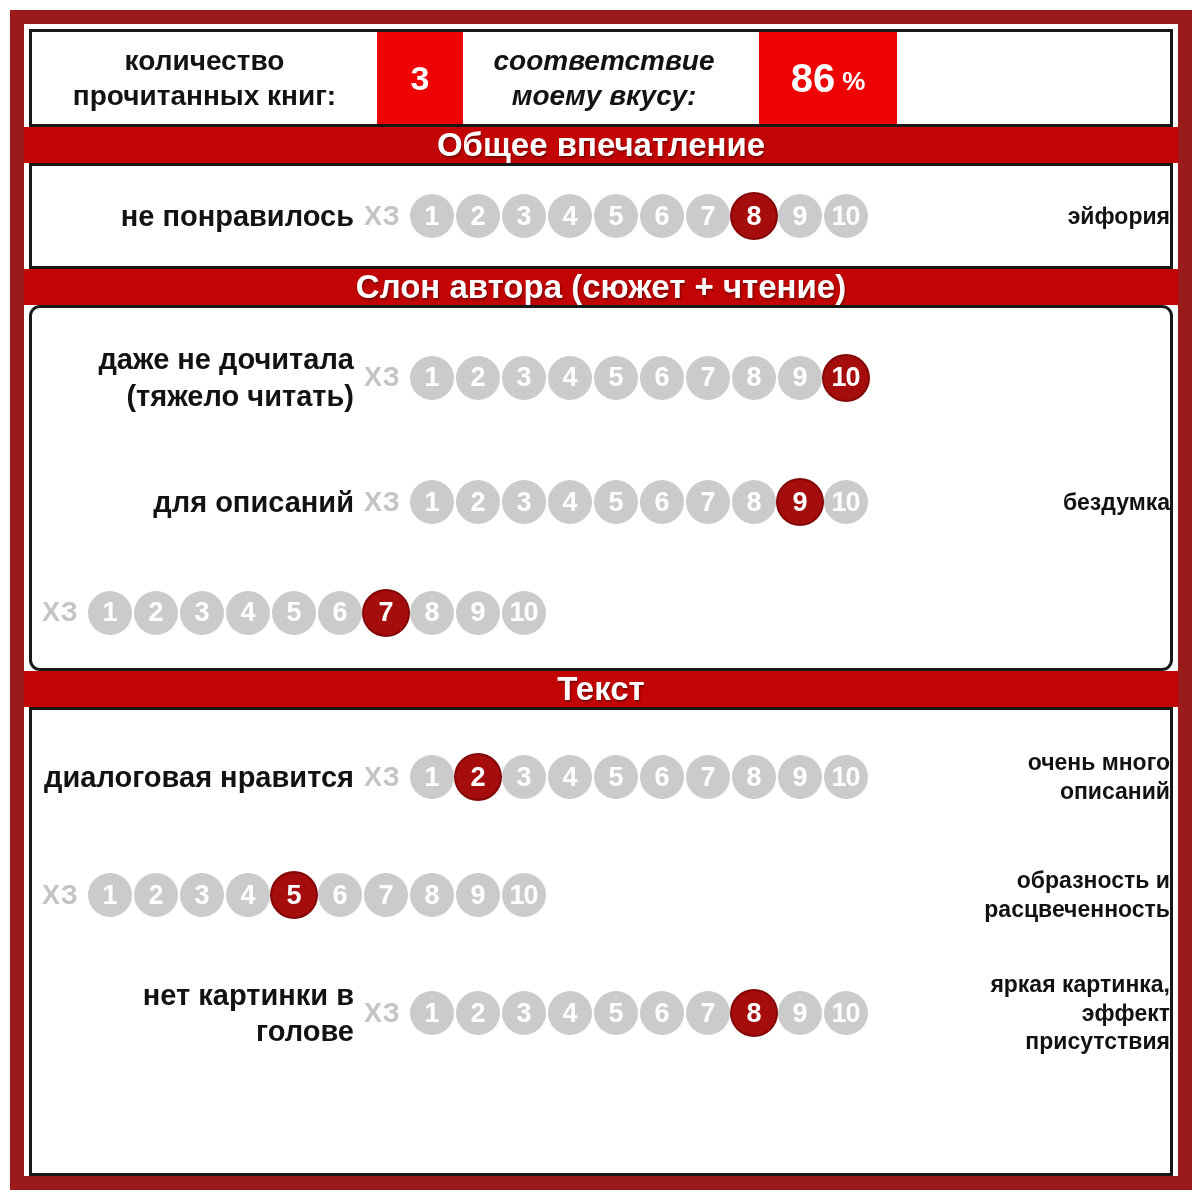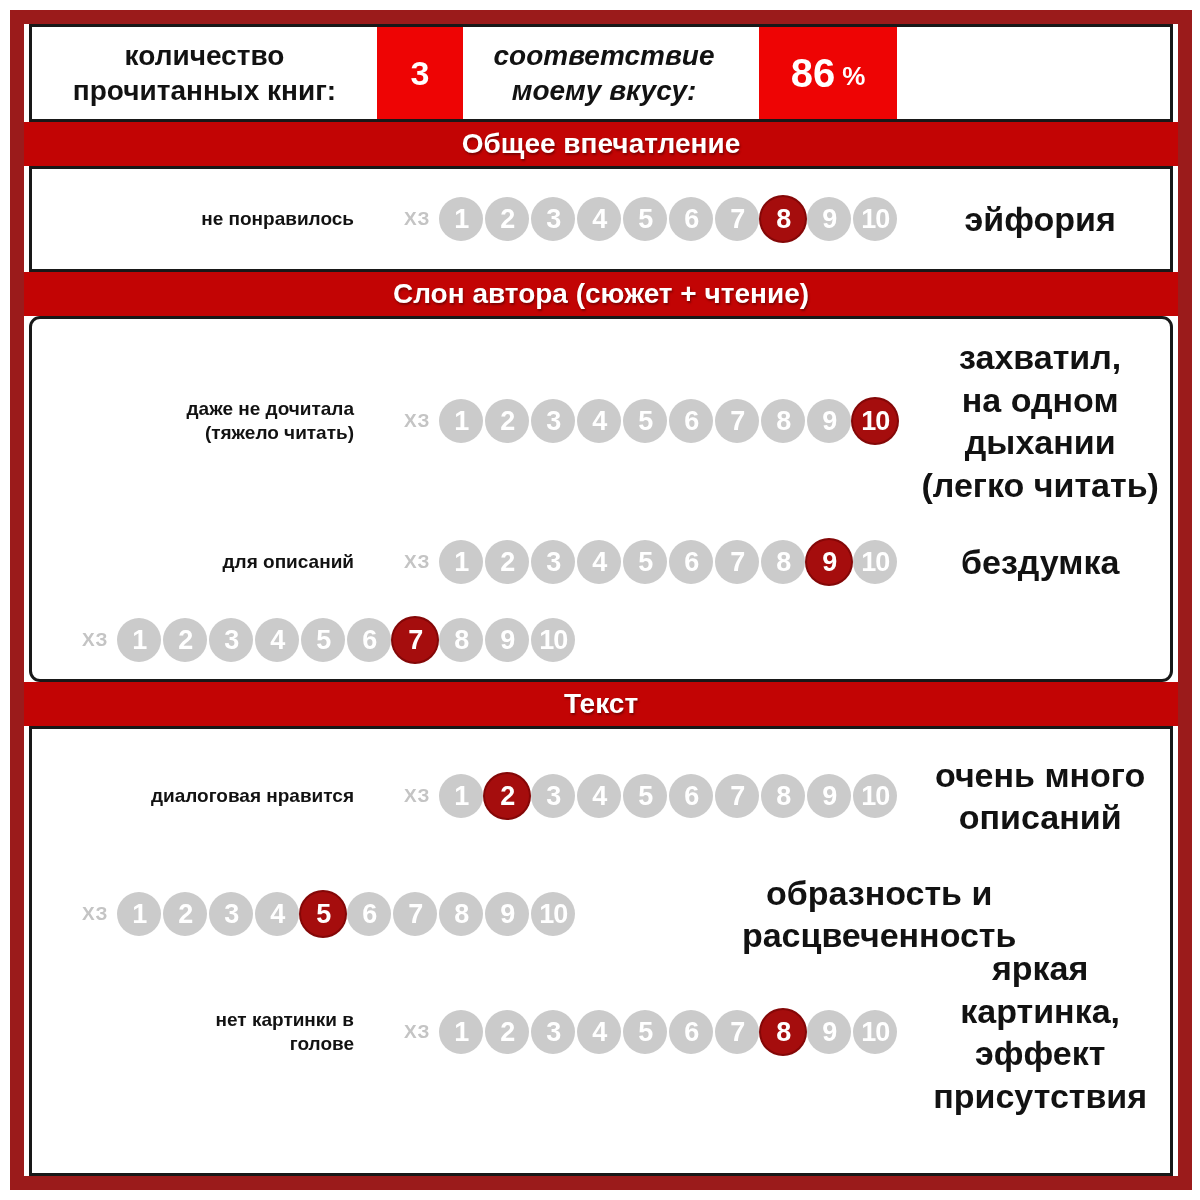--- a/index.html
+++ b/index.html
@@ -19,20 +19,21 @@
   .outer{
     margin:10px 8px 4px 10px;
     border:14px solid var(--frame-maroon);
     height:1180px;
     background:#fff;
   }
   .inner{
     height:100%;
     display:flex;
     flex-direction:column;
+    padding-top:5px;
   }
   .panel{
     background:#fff;
     border:3px solid var(--panel-border);
     margin:0 5px;
   }
   
   .header-panel{
     height:98px;
     display:flex;
@@ -45,81 +46,80 @@
   .hbox{
     background:var(--box-red);
     color:#fff;
   }
   .hbox.books-val{width:86px;font-size:34px;}
   .hbox.taste-val{width:138px;font-size:40px;margin-left:14px;justify-content:center;}
   .hbox .unit{font-size:26px;margin-left:7px;margin-top:6px;}
   .hfill{flex:1;}
   
   .banner{
-    height:44px;
+    height:36px;
     background:var(--banner-red);
     color:#fff;
-    font-size:28px;
+    font-size:33px;
     display:flex;
     align-items:center;
     justify-content:center;
     text-shadow:1px 2px 2px rgba(0,0,0,0.35);
     flex:0 0 auto;
   }
   
   .rows-panel{display:flex;flex-direction:column;justify-content:space-around;}
   .rows-panel.single{height:106px;}
   .rows-panel.triple{height:366px;border-radius:11px;}
   .rows-panel.last{flex:1;justify-content:flex-start;padding-top:8px;}
   .rows-panel.last .row{height:118px;}
   .row{
     display:flex;
     align-items:center;
   }
   .cell.left{
     width:322px;
     text-align:right;
-    font-size:19px;
+    font-size:29px;
     line-height:1.25;
     white-space:pre-line;
     flex:0 0 auto;
   }
   .cell.scale{
     display:flex;
     align-items:center;
     margin-left:10px;
     flex:0 0 auto;
   }
   .xz{
-    font-size:19px;
+    font-size:27px;
     color:var(--muted-grey);
     margin-right:8px;
     letter-spacing:1px;
-    margin-left:40px;
   }
   .circles{display:flex;align-items:center;}
   .circle{
     width:44px;height:44px;
     margin:0 1px;
     border-radius:50%;
     background:var(--circle-grey);
     color:#fff;
     font-size:27px;
     font-weight:bold;
     display:flex;align-items:center;justify-content:center;
     letter-spacing:-1px;
   }
   .circle.active{
     background:var(--active-red);
     box-shadow:0 0 0 2px var(--active-ring);
   }
   .cell.right{
     flex:1;
-    text-align:center;
-    font-size:34px;
+    text-align:right;
+    font-size:23px;
     line-height:1.25;
     white-space:pre-line;
     padding-left:12px;
   }
 </style>
 </head>
 <body>
 
 <div class="outer">
   <div class="inner">
@@ -175,23 +175,20 @@
               <span class="circle">3</span>
               <span class="circle">4</span>
               <span class="circle">5</span>
               <span class="circle">6</span>
               <span class="circle">7</span>
               <span class="circle">8</span>
               <span class="circle">9</span>
               <span class="circle active">10</span>
             </span>
         </div>
-        <div class="cell right">захватил,
-на одном дыхании
-(легко читать)</div>
       </div>
       <div class="row">
         <div class="cell left">для описаний</div>
         <div class="cell scale">
           <span class="xz">ХЗ</span>
           <span class="circles">
               <span class="circle">1</span>
               <span class="circle">2</span>
               <span class="circle">3</span>
               <span class="circle">4</span>

